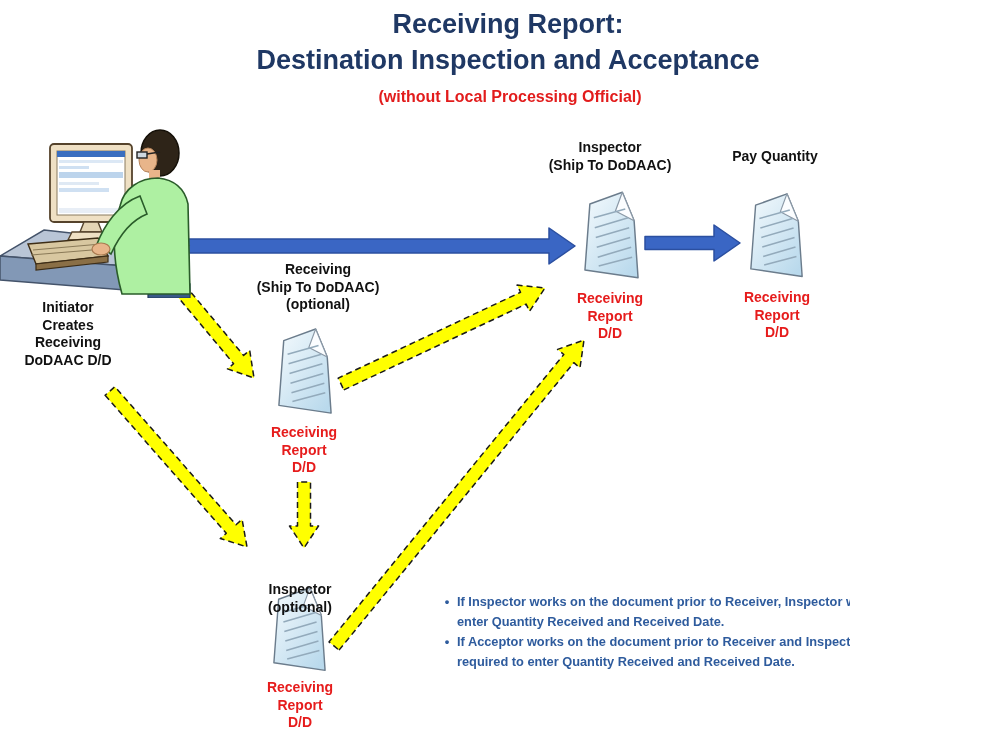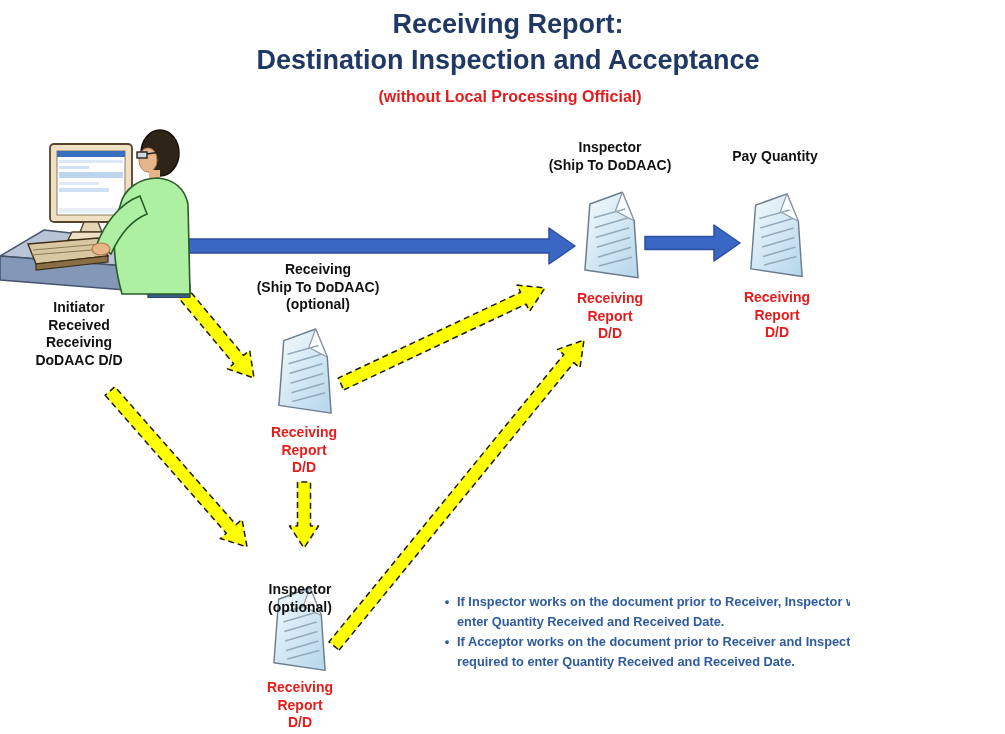--- a/index.html
+++ b/index.html
@@ -105,23 +105,23 @@
       <ellipse cx="148" cy="34" rx="9" ry="12" fill="#e8b58a" stroke="#b5835a" stroke-width="1"></ellipse>
       <rect x="137" y="26" width="10" height="6" fill="#cfd8e0" stroke="#222222" stroke-width="1.4"></rect>
       <path d="M147,28 L160,26" stroke="#222222" stroke-width="1.4" fill="none"></path>
       <rect x="149" y="44" width="11" height="11" fill="#e8b58a"></rect>
       <path d="M120,80 C124,62 140,52 158,52 C176,54 185,64 188,78 L190,168 L122,168 C112,132 112,104 120,80 Z" fill="#aef0a2" stroke="#2a5c2a" stroke-width="1.6"></path>
       <path d="M140,70 C118,78 104,100 97,118 L111,128 C120,108 132,94 147,88 Z" fill="#aef0a2" stroke="#2a5c2a" stroke-width="1.6"></path>
       <ellipse cx="101" cy="123" rx="9" ry="6" fill="#e8b58a" stroke="#a97a50" stroke-width="1.2"></ellipse>
     </g>
   </svg>
 
-  <div class="nlabel" style="left:79px;top:299px">
+  <div class="nlabel" style="left:68px;top:299px">
     <div>Initiator</div>
-    <div>Received</div>
+    <div>Creates</div>
     <div>Receiving</div>
     <div>DoDAAC D/D</div>
   </div>
 
   <div class="nlabel" style="left:318px;top:261px">
     <div>Receiving</div>
     <div>(Ship To DoDAAC)</div>
     <div>(optional)</div>
   </div>
 

